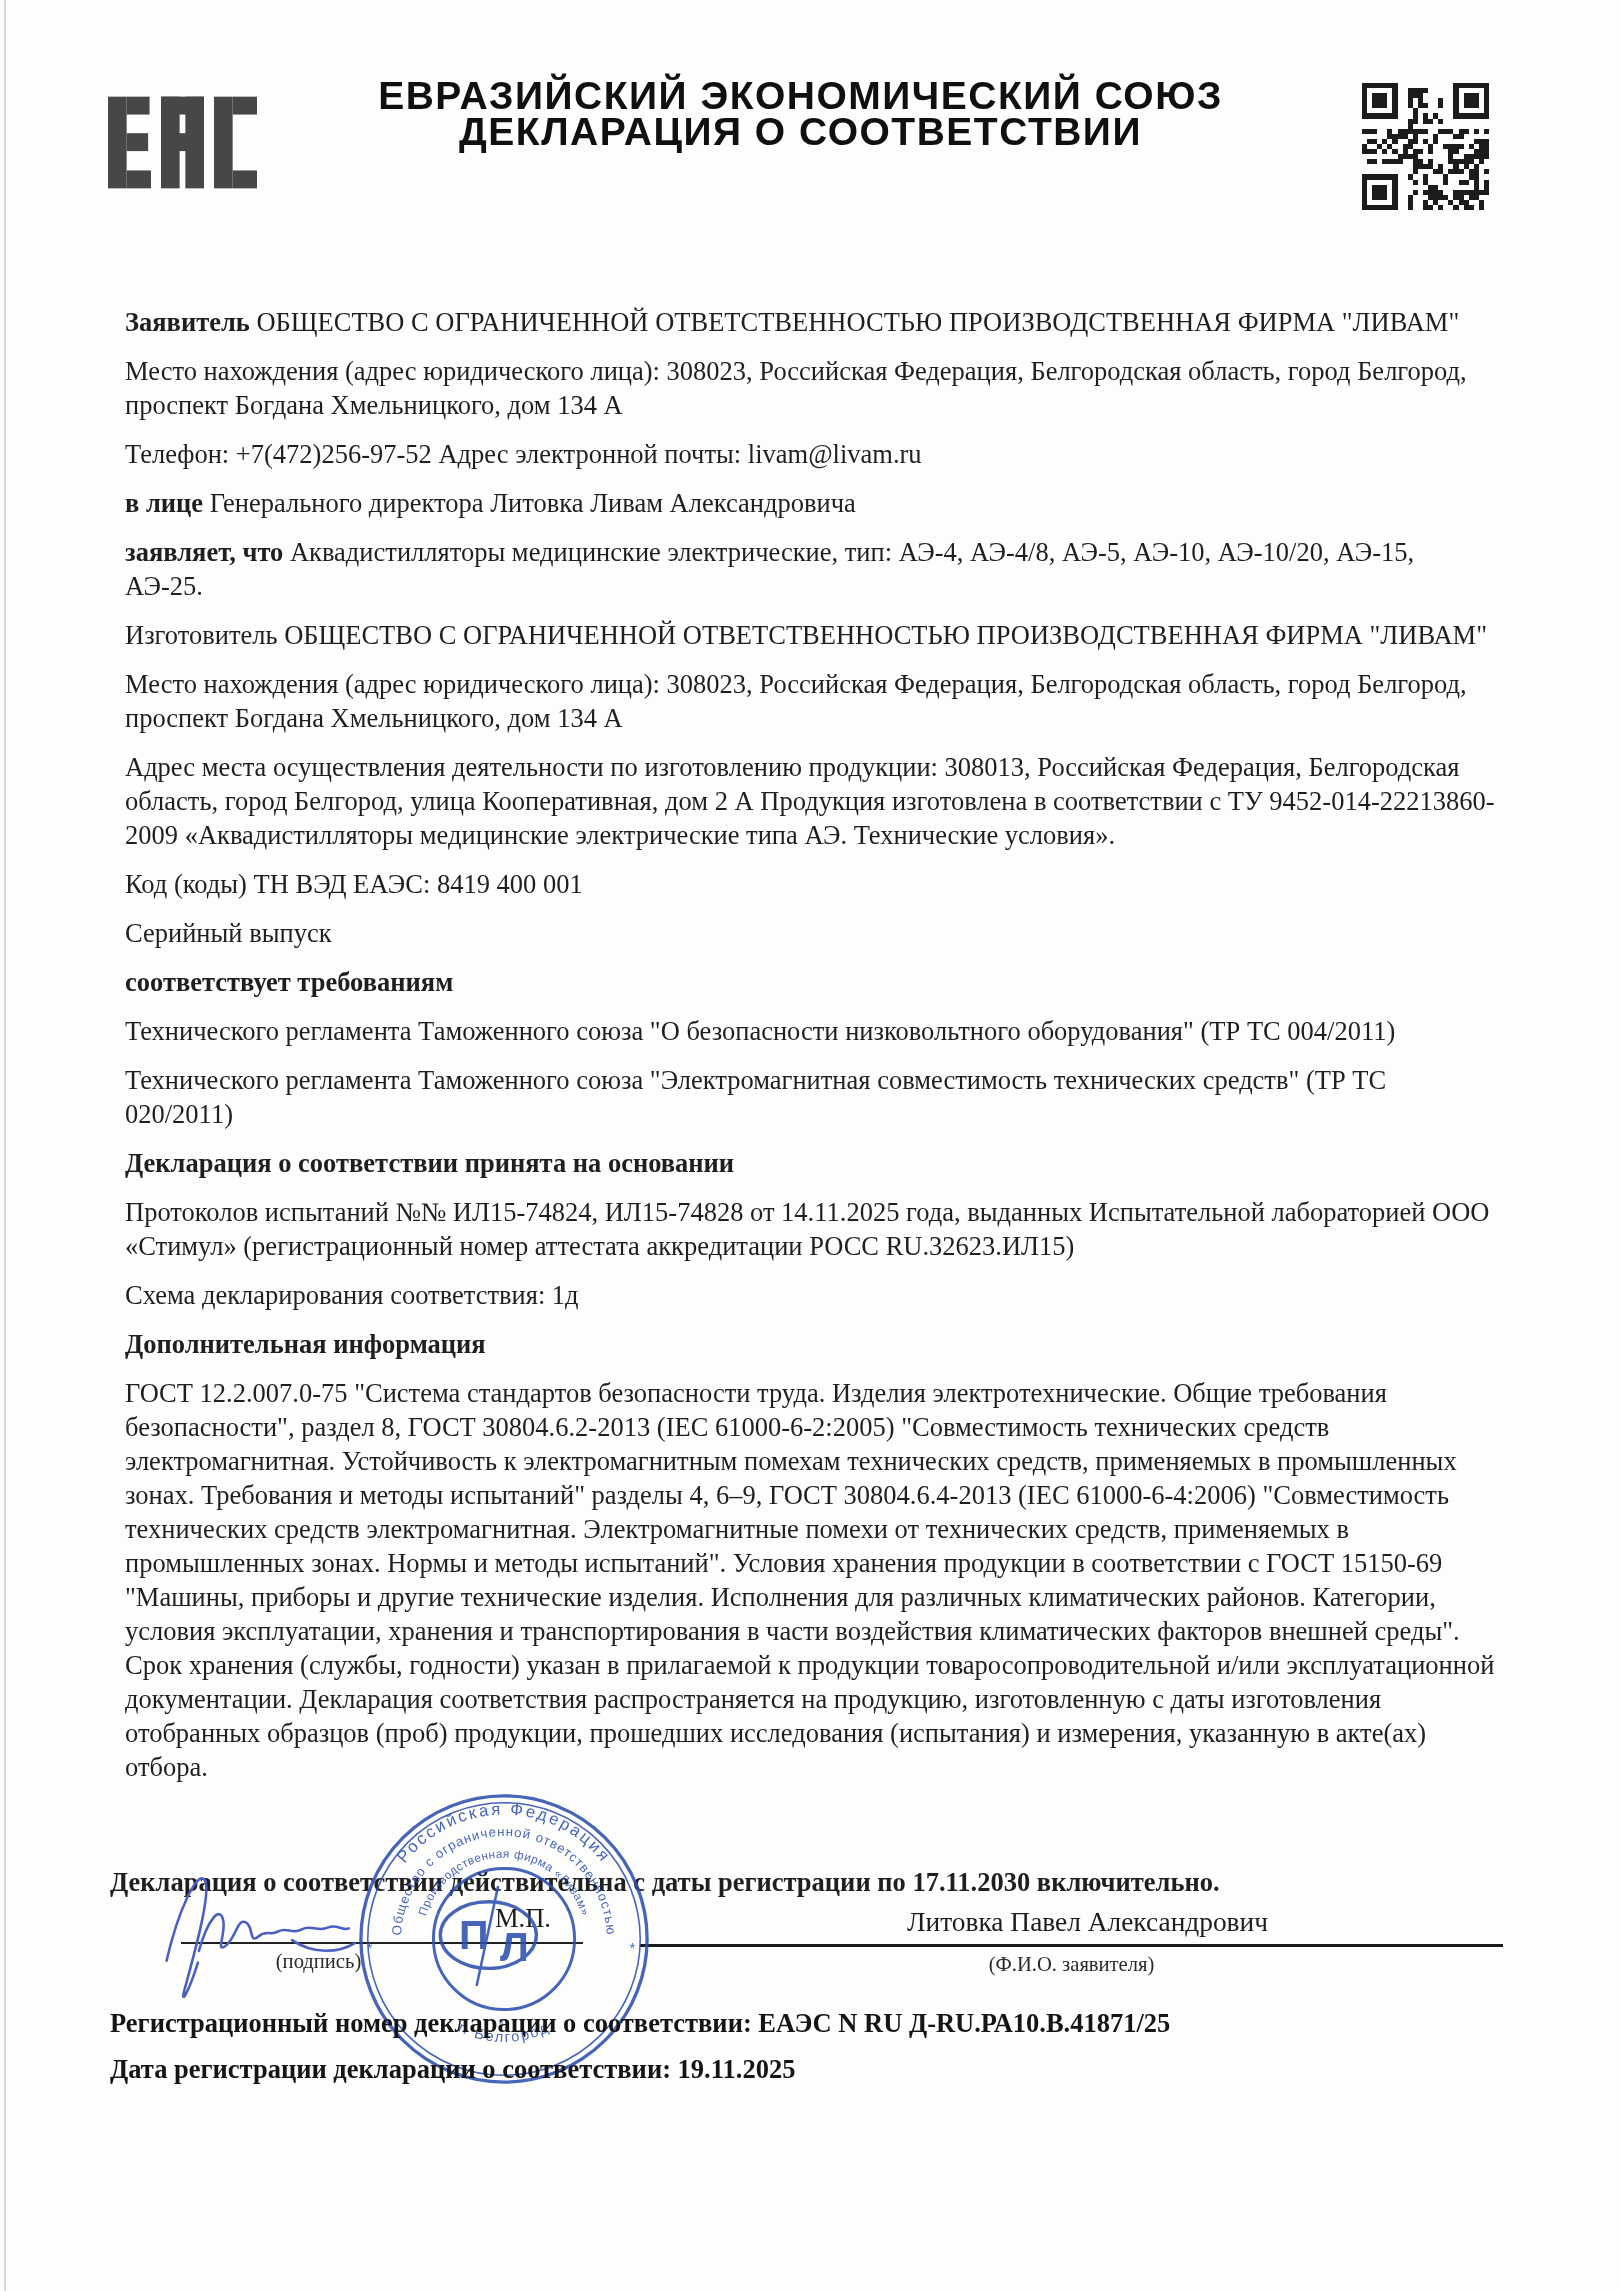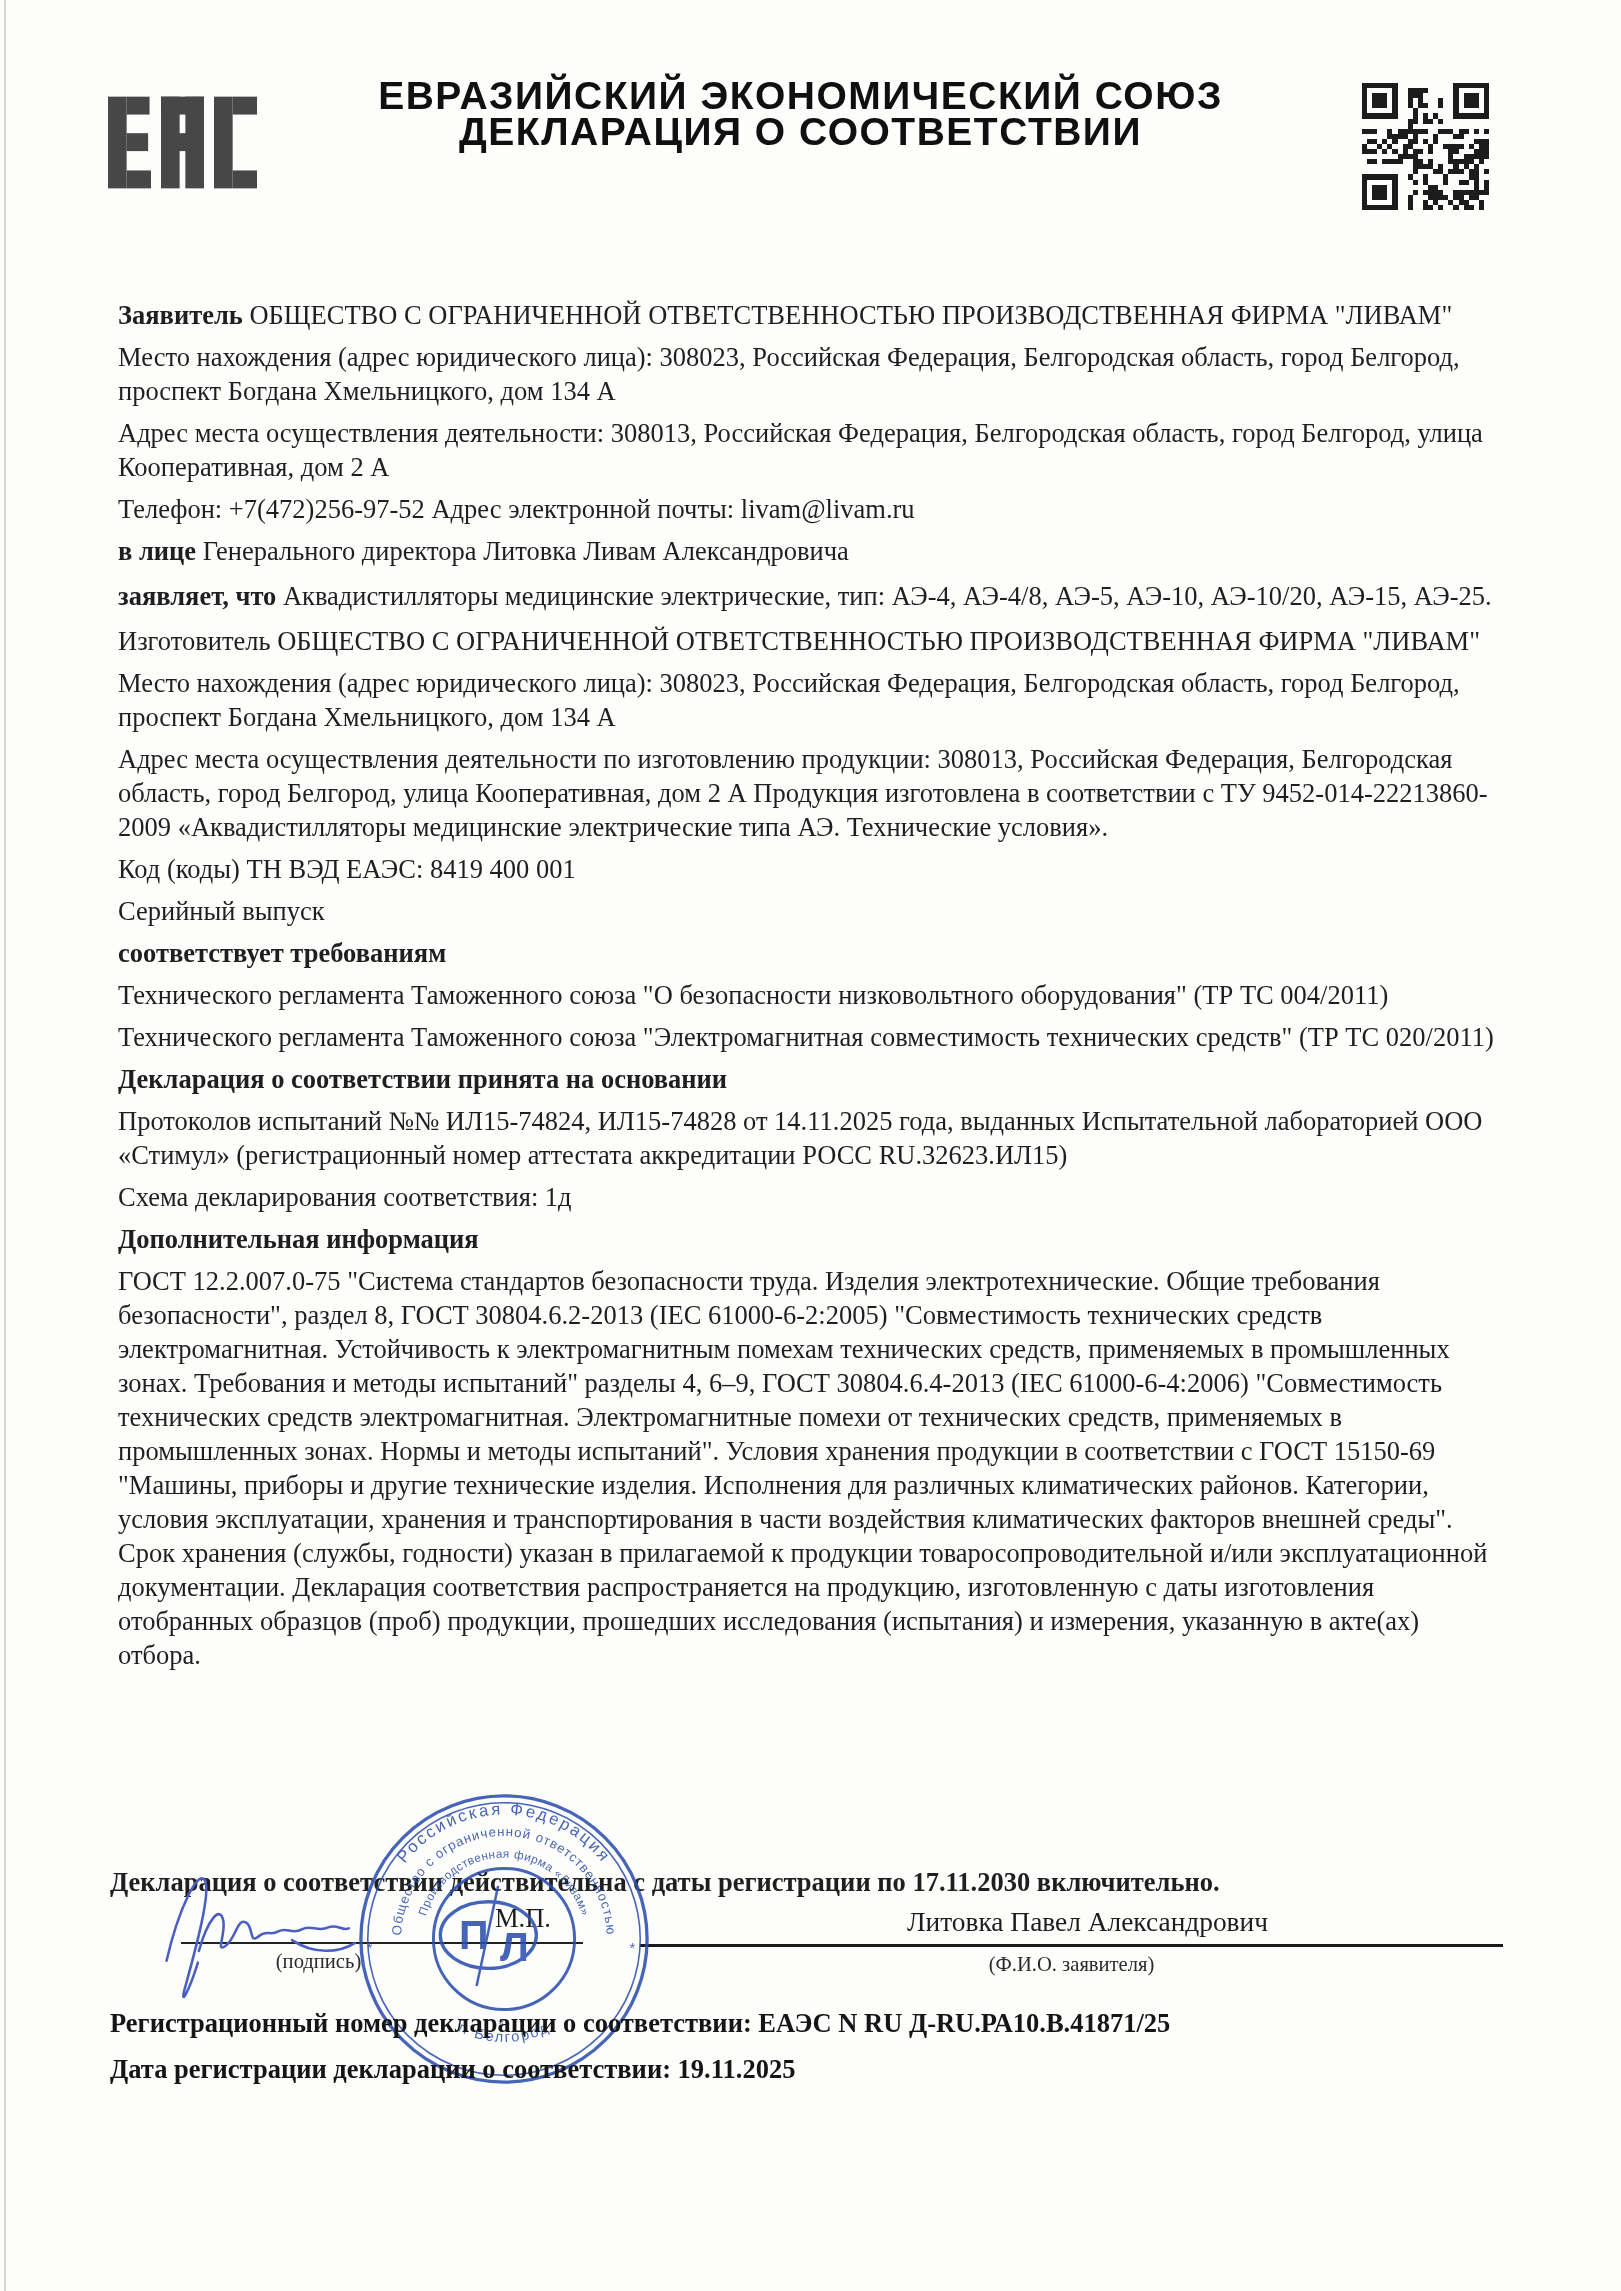--- a/index.html
+++ b/index.html
@@ -19,21 +19,21 @@
     font-family:"Liberation Sans","DejaVu Sans",sans-serif;
     font-weight:bold;font-size:39px;line-height:36px;letter-spacing:1.5px;color:#101010;
   }
   .qr{position:absolute;left:1362px;top:83px;width:127px;height:127px;}
 
   
   .main{
     position:absolute;left:110px;top:290px;width:1402px;
     font-size:26.5px;line-height:34px;
   }
-  .main p{margin:8px;}
+  .main p{margin:15px;}
   .main p.g8{margin-top:7.8px;}
   .main p.g10{margin-top:10.8px;}
   .b{font-weight:bold;}
 
   .validity{
     position:absolute;left:110px;top:1865px;width:1402px;
     font-size:26.5px;line-height:34px;font-weight:bold;
   }
 
   
@@ -360,21 +360,20 @@
     <rect x="15" y="24" width="1" height="1" fill="#1c1c1c"></rect>
     <rect x="18" y="24" width="1" height="1" fill="#1c1c1c"></rect>
     <rect x="20" y="24" width="1" height="1" fill="#1c1c1c"></rect>
     <rect x="21" y="24" width="1" height="1" fill="#1c1c1c"></rect>
     <rect x="23" y="24" width="1" height="1" fill="#1c1c1c"></rect>
   </svg>
 
 <div class="main">
   <p><span class="b">Заявитель</span><span> ОБЩЕСТВО С ОГРАНИЧЕННОЙ ОТВЕТСТВЕННОСТЬЮ ПРОИЗВОДСТВЕННАЯ ФИРМА "ЛИВАМ"</span></p>
   <p><span>Место нахождения (адрес юридического лица): 308023, Российская Федерация, Белгородская область, город Белгород, проспект Богдана Хмельницкого, дом 134 А</span></p>
-  <p><span>Адрес места осуществления деятельности: 308013, Российская Федерация, Белгородская область, город Белгород, улица Кооперативная, дом 2 А</span></p>
   <p><span>Телефон: +7(472)256-97-52 Адрес электронной почты: livam@livam.ru</span></p>
   <p><span class="b">в лице</span><span> Генерального директора Литовка Ливам Александровича</span></p>
   <p class="g10"><span class="b">заявляет, что</span><span> Аквадистилляторы медицинские электрические, тип: АЭ-4, АЭ-4/8, АЭ-5, АЭ-10, АЭ-10/20, АЭ-15, АЭ-25.</span></p>
   <p class="g10"><span>Изготовитель ОБЩЕСТВО С ОГРАНИЧЕННОЙ ОТВЕТСТВЕННОСТЬЮ ПРОИЗВОДСТВЕННАЯ ФИРМА "ЛИВАМ"</span></p>
   <p><span>Место нахождения (адрес юридического лица): 308023, Российская Федерация, Белгородская область, город Белгород, проспект Богдана Хмельницкого, дом 134 А</span></p>
   <p><span>Адрес места осуществления деятельности по изготовлению продукции: 308013, Российская Федерация, Белгородская область, город Белгород, улица Кооперативная, дом 2 А Продукция изготовлена в соответствии с ТУ 9452-014-22213860-2009 «Аквадистилляторы медицинские электрические типа АЭ. Технические условия».</span></p>
   <p class="g8"><span>Код (коды) ТН ВЭД ЕАЭС: 8419 400 001</span></p>
   <p><span>Серийный выпуск</span></p>
   <p class="g8"><span class="b">соответствует требованиям</span></p>
   <p><span>Технического регламента Таможенного союза "О безопасности низковольтного оборудования" (ТР ТС 004/2011)</span></p>

